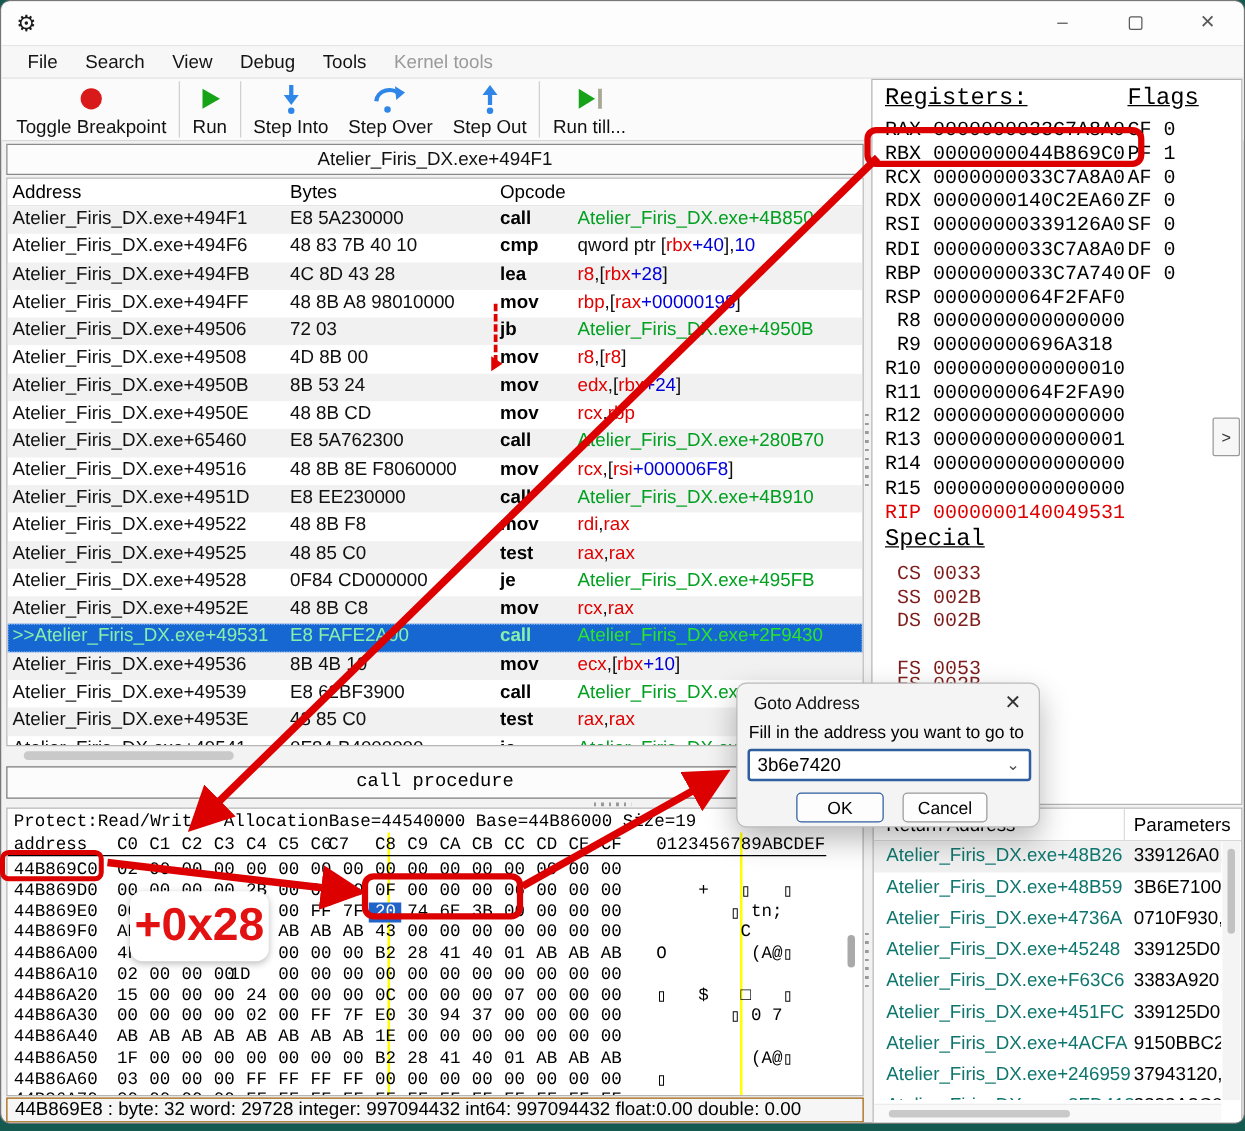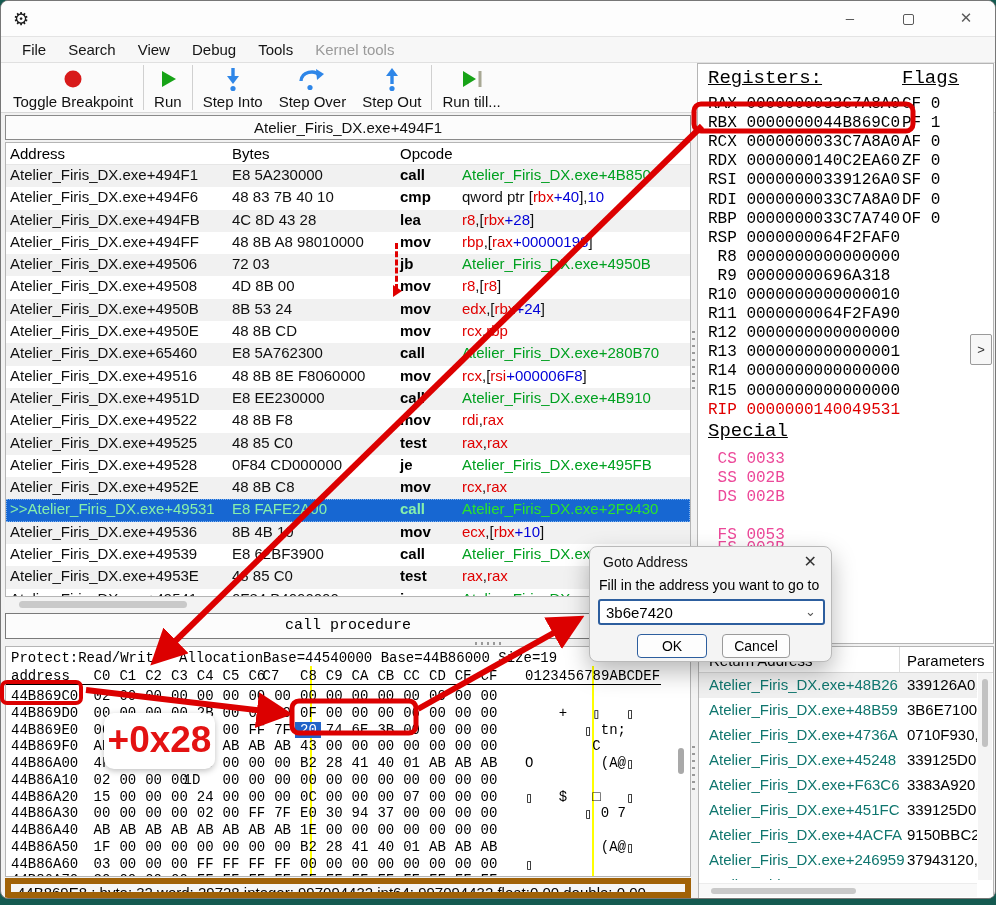--- a/index.html
+++ b/index.html
@@ -62,31 +62,31 @@
   #hex-rows { position:absolute; left:0; top:41px; width:100%; height:190px; z-index:1; }
   .hrow { position:relative; height:16.75px; white-space:nowrap; }
   .hrow .haddr { position:absolute; left:5px; }
   .hbyte { position:absolute; top:0; width:26px; text-align:center; }
   .hbyte.selbyte { background:#2163c8; color:#fff; }
   .hascii { position:absolute; top:0; width:8.42px; display:inline-block; text-align:center; }
   .hascii.hl { background:#ffff00; }
   #hex-vthumb { position:absolute; left:672px; top:101px; width:6px; height:26px; background:#a9a9a9; border-radius:3px; }
 
   
-  #statusbar { position:absolute; left:4px; top:877px; width:686px; height:20px; border:6px solid #a16207; background:#f6f6f6; font-size:15px; color:#000; padding:0 6px; line-height:18px; white-space:nowrap; overflow:hidden; }
+  #statusbar { position:absolute; left:4px; top:877px; width:686px; height:20px; border:1px solid #a16207; background:#f6f6f6; font-size:15px; color:#000; padding:0 6px; line-height:18px; white-space:nowrap; overflow:hidden; }
 
   
   #regpanel { position:absolute; left:696px; top:62px; width:297px; height:581px; background:#fff; border:1px solid #b5b5b5; font-family:"Liberation Mono","DejaVu Sans Mono",monospace; overflow:hidden; }
   #reg-title { position:absolute; left:10px; top:3px; font-size:19px; text-decoration:underline; color:#000; }
   #flags-title { position:absolute; left:204px; top:3px; font-size:19px; text-decoration:underline; color:#000; }
   .regrow { position:absolute; left:10px; font-size:16px; color:#000; white-space:pre; }
   .regrow.rip { color:#e00000; }
   .flagrow { position:absolute; left:204px; font-size:16px; color:#000; white-space:pre; }
   #special-title { position:absolute; left:10px; top:356px; font-size:19px; text-decoration:underline; color:#000; }
-  .sperow { position:absolute; left:10px; font-size:16px; color:#ec4899; white-space:pre; }
+  .sperow { position:absolute; left:10px; font-size:16px; color:#7f1d1d; white-space:pre; }
   #expandbtn { position:absolute; left:969px; top:333px; width:22px; height:31px; background:#f7f7f7; border:1px solid #9a9a9a; font-size:13px; color:#333; text-align:center; line-height:29px; border-radius:2px; }
   .vgrip { position:absolute; left:691px; width:3px; background:repeating-linear-gradient(180deg,#999 0 2px,transparent 2px 7px); }
 
   
   #stackpanel { position:absolute; left:697px; top:645px; width:296px; height:253px; background:#fff; border:1px solid #b5b5b5; overflow:hidden; font-size:15px; }
   #stack-head { position:absolute; left:0; top:0; width:100%; height:26px; border-bottom:1px solid #d9d9d9; background:#fff; }
   #stack-head .col1 { position:absolute; left:10px; top:5px; color:#000; }
   #stack-head .col2 { position:absolute; left:208px; top:5px; color:#000; }
   #stack-colsep { position:absolute; left:200px; top:0; width:1px; height:26px; background:#dcdcdc; }
   #stack-rows { position:absolute; left:0; top:26px; width:278px; height:207px; overflow:hidden; }

